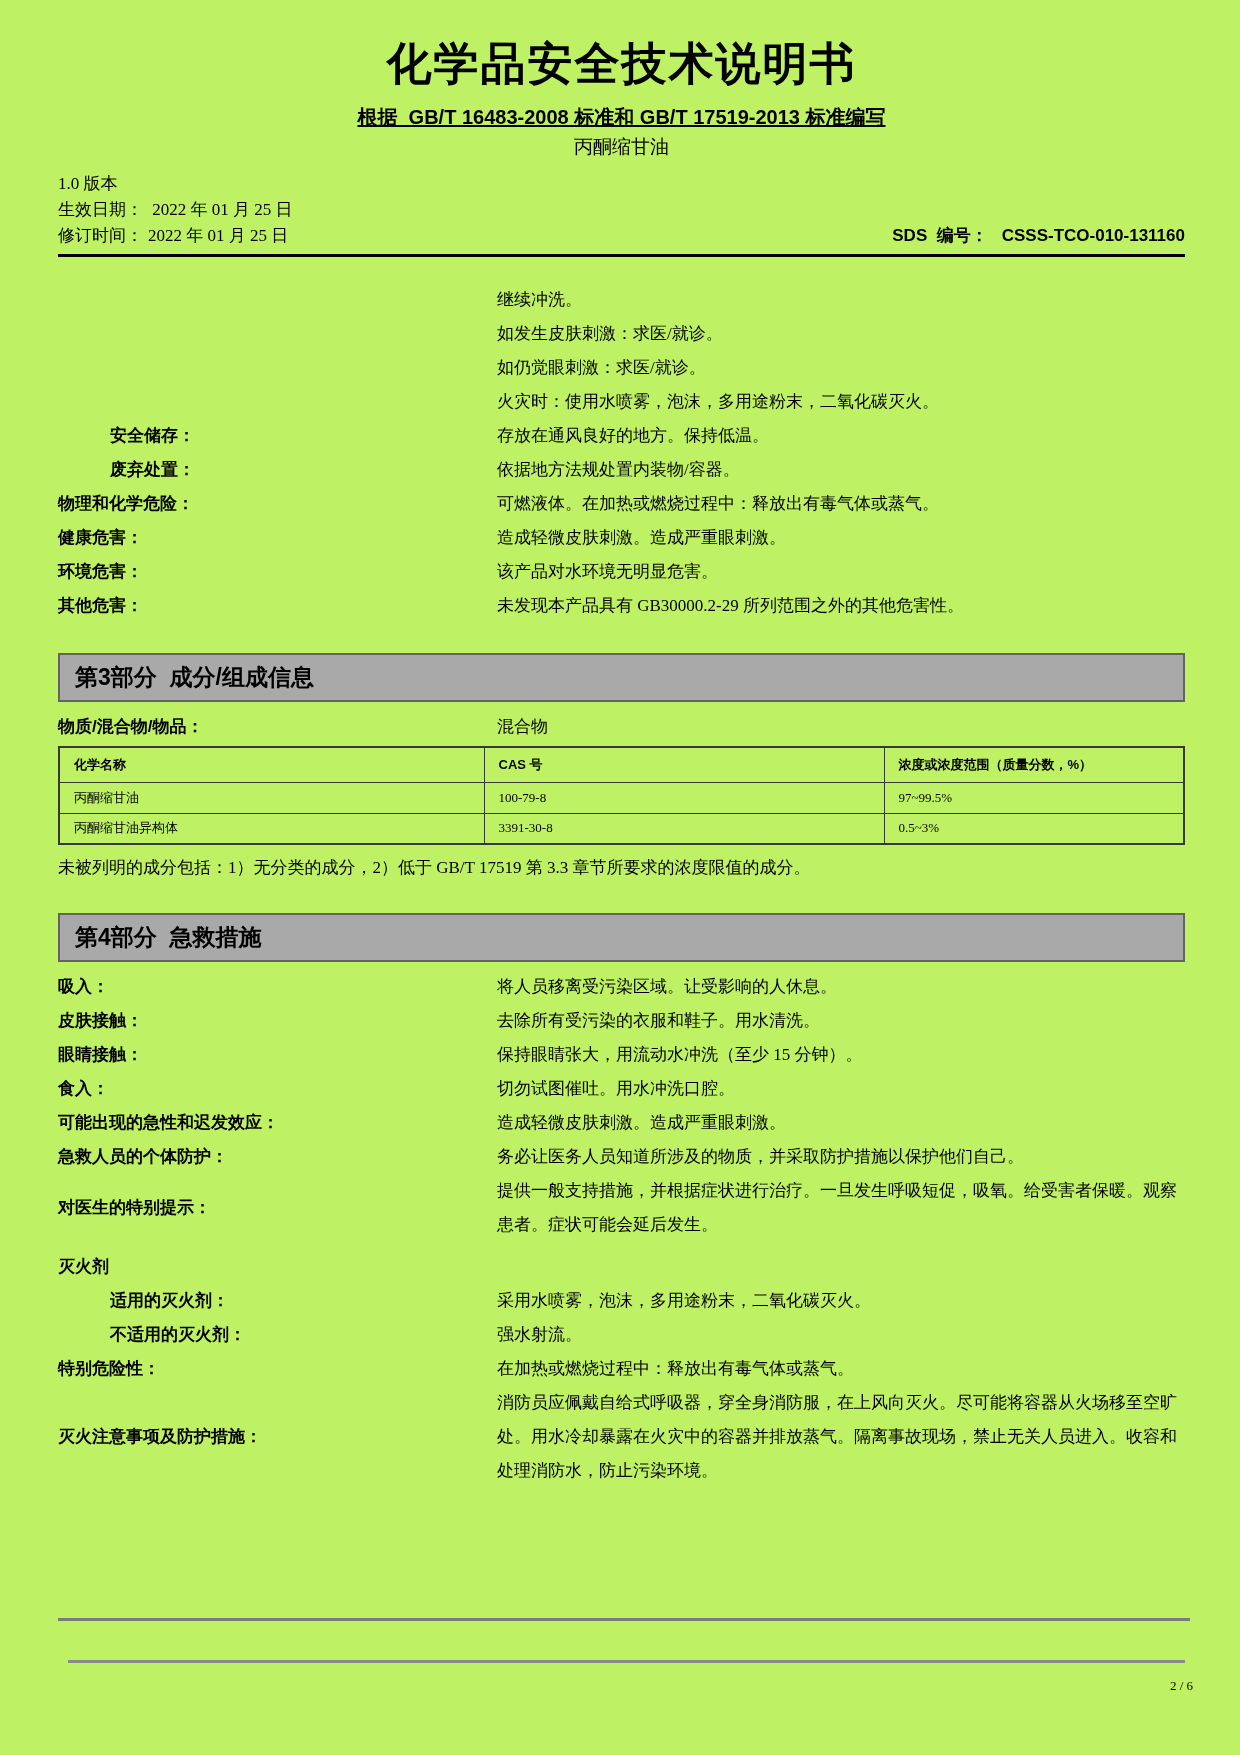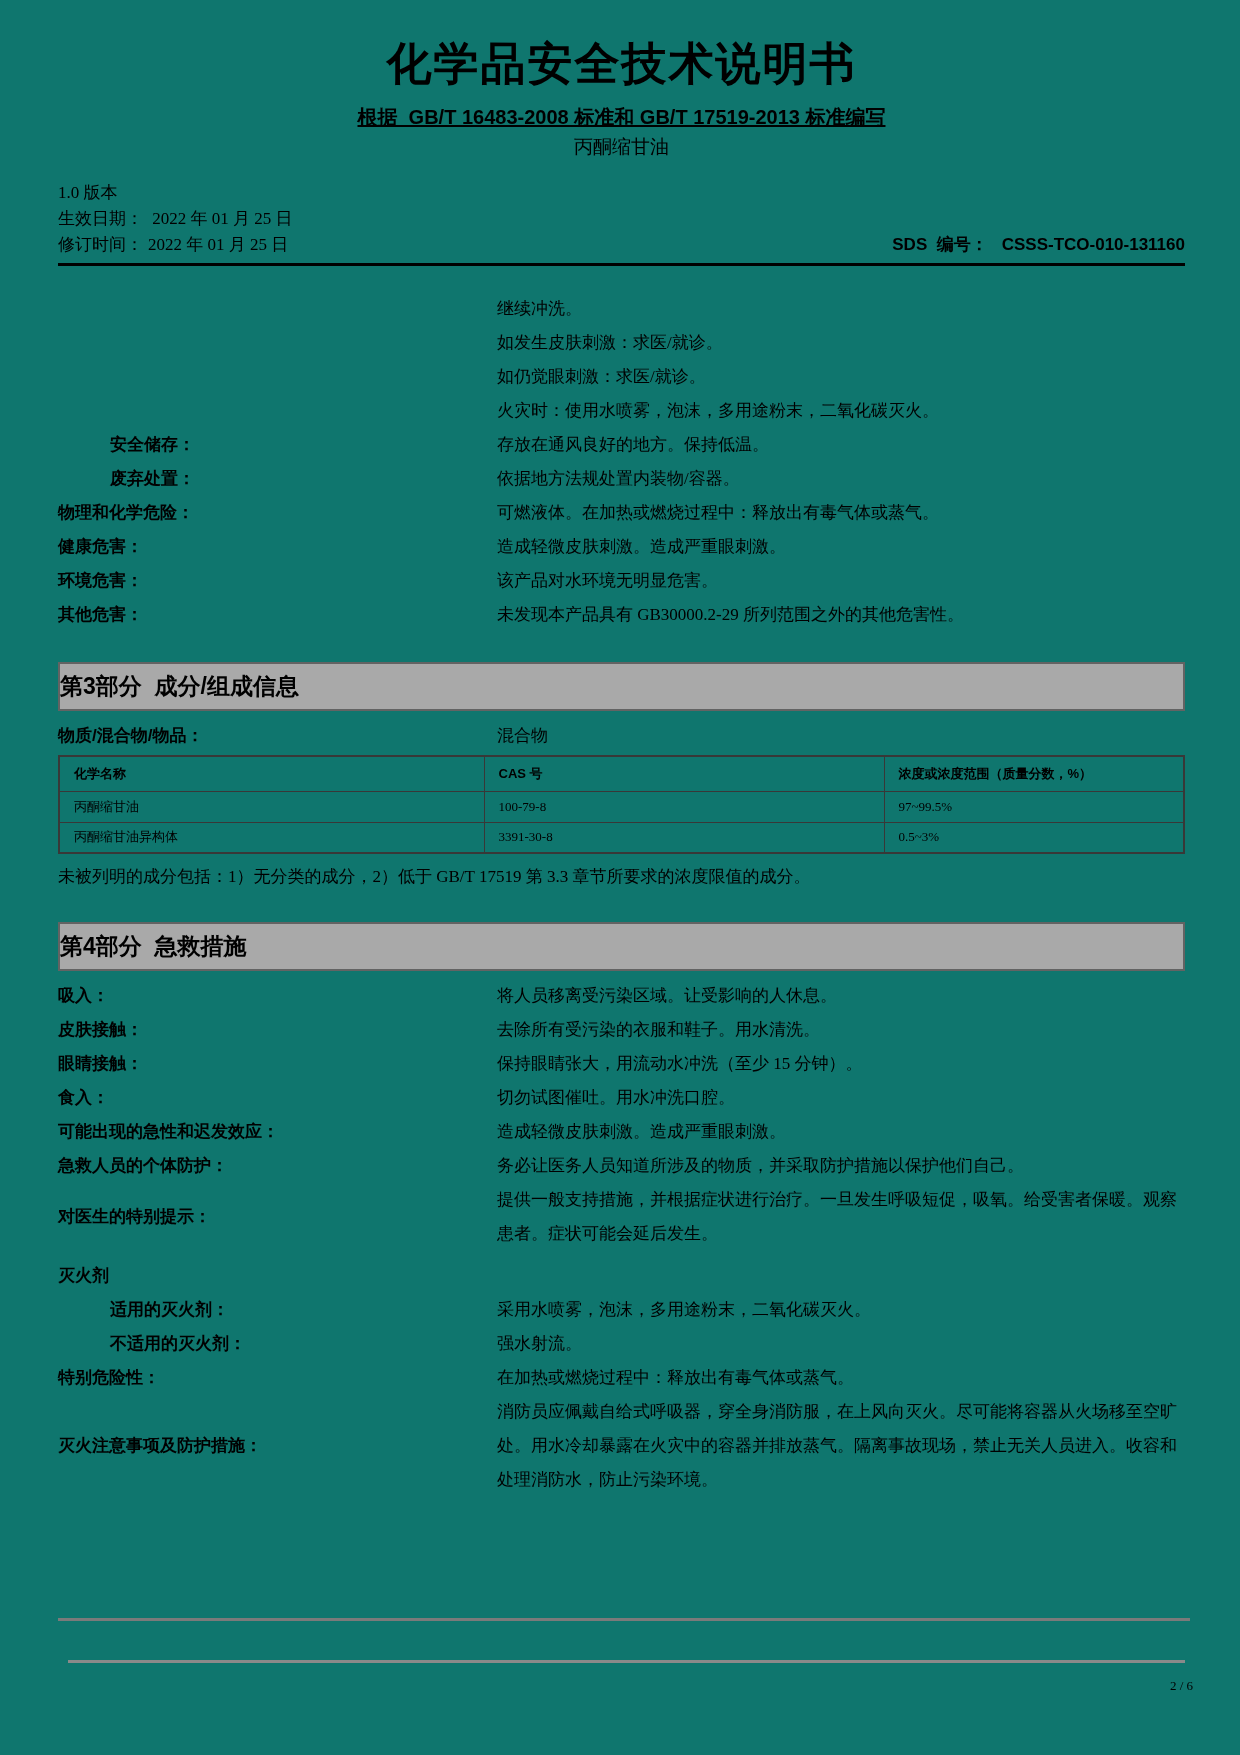--- a/index.html
+++ b/index.html
@@ -1,20 +1,20 @@
 <!DOCTYPE html>
 <html lang="zh"><head>
 <meta charset="utf-8">
 <style>
   * { box-sizing: border-box; margin: 0; padding: 0; }
   body { background: #ffffff; font-family: "Liberation Serif", "DejaVu Serif", serif; }
   .page {
     position: relative;
     width: 1240px; height: 1755px;
-    background: #0f766e;
+    background: #bef264;
     padding: 0 55px 0 58px;
     overflow: hidden;
     color: #000;
   }
   .doc-title {
     padding-top: 36px;
     text-align: center;
     font-size: 45px; line-height: 56px;
     font-weight: bold; letter-spacing: 2px;
     font-family: "Liberation Serif", "DejaVu Serif", serif;
@@ -26,21 +26,21 @@
     font-weight: bold;
     text-decoration: underline;
     white-space: pre-wrap;
     font-family: "Liberation Sans", "DejaVu Sans", sans-serif;
   }
   .doc-product {
     margin-top: 6px;
     text-align: center;
     font-size: 19px; line-height: 22px;
   }
-  .meta { margin-top: 22px; border-bottom: 3px solid #000; padding-bottom: 5px; }
+  .meta { margin-top: 13px; border-bottom: 3px solid #000; padding-bottom: 5px; }
   .meta-row { font-size: 17px; line-height: 26px; }
   .meta-label { display: inline-block; width: 90px; }
   .meta-row-last { display: flex; align-items: center; }
   .sds {
     margin-left: auto;
     font-weight: bold;
     font-family: "Liberation Sans", "DejaVu Sans", sans-serif;
     white-space: pre-wrap;
     font-size: 17px;
   }
@@ -57,20 +57,21 @@
   }
   .kv-label.indent { padding-left: 52px; }
   .kv-value { flex: 1; }
 
   .section-bar {
     margin-top: 30px;
     height: 49px;
     background: #a9a9a9;
     border: 2px solid #636363;
     display: flex; align-items: center;
+    padding-left: 15px;
   }
   .section-bar.tight { margin-top: 28px; }
   .section-title {
     font-size: 23px; font-weight: bold;
     font-family: "Liberation Sans", "DejaVu Sans", sans-serif;
     white-space: pre-wrap;
   }
 
   .comp-table {
     margin-top: 2px;

